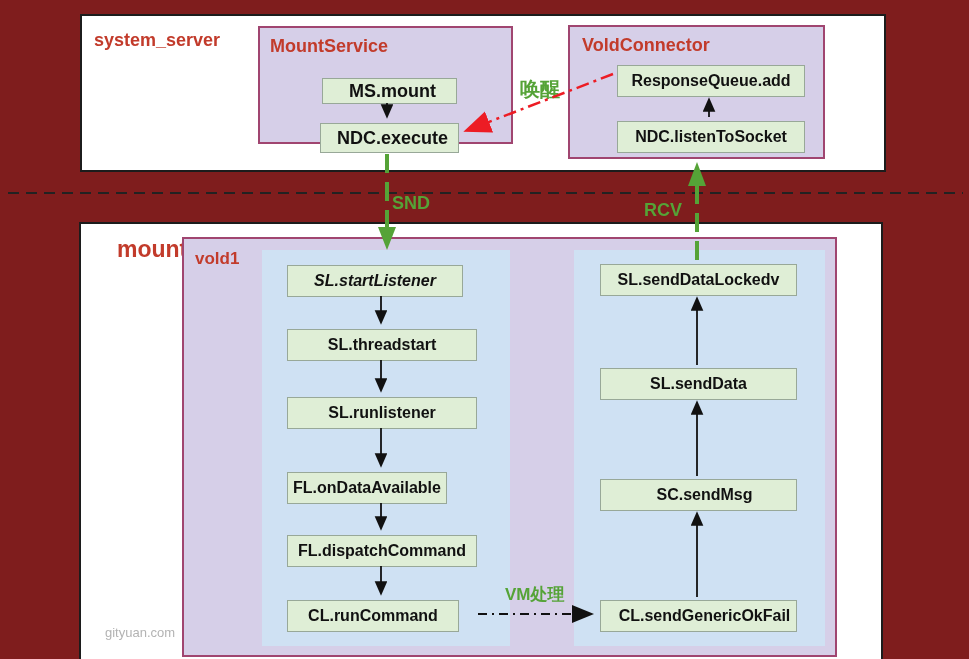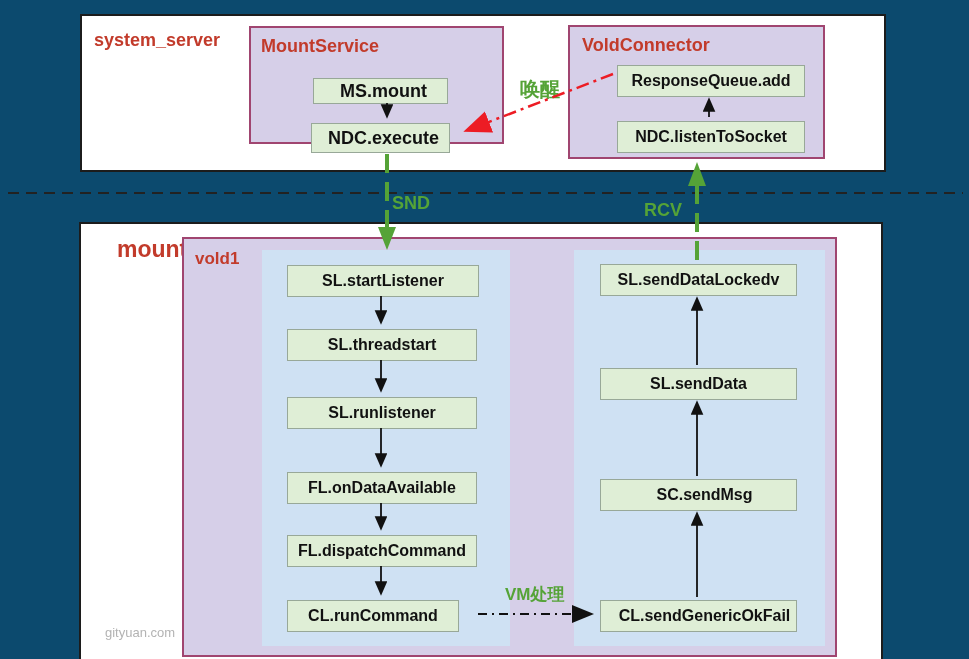--- a/index.html
+++ b/index.html
@@ -1,17 +1,17 @@
 <!DOCTYPE html>
 <html><head>
 <meta charset="utf-8">
 <style>
   html,body{margin:0;padding:0;background:#fff;}
   #canvas{
-    position:relative;width:969px;height:659px;background:#0c4a6e;
+    position:relative;width:969px;height:659px;background:#7f1d1d;
     overflow:hidden;font-family:"Liberation Sans",sans-serif;
   }
   .outer-box{
     position:absolute;background:#ffffff;border:2px solid #1c1c1c;box-sizing:border-box;
   }
   .purple-box{
     position:absolute;background:#d6cfe8;border:2px solid #a04570;box-sizing:border-box;
   }
   .blue-col{
     position:absolute;background:#cfe1f3;box-sizing:border-box;
@@ -35,45 +35,45 @@
 </style>
 </head>
 <body>
 
 <div id="canvas">
 
   <div class="outer-box" style="left:80px;top:14px;width:806px;height:158px;">
     <div class="red-label" style="left:12px;top:14px;">system_server</div>
   </div>
 
-  <div class="purple-box" style="left:249px;top:26px;width:255px;height:118px;">
+  <div class="purple-box" style="left:258px;top:26px;width:255px;height:118px;">
     <div class="red-label" style="left:10px;top:8px;">MountService</div>
     <div class="green-box big" style="left:62px;top:50px;width:135px;height:26px;">MS.mount</div>
     <div class="green-box big" style="left:60px;top:95px;width:139px;height:30px;">NDC.execute</div>
   </div>
 
   <div class="purple-box" style="left:568px;top:25px;width:257px;height:134px;padding-left:24px;">
     <div class="red-label" style="left:12px;top:8px;">VoldConnector</div>
     <div class="green-box" style="left:47px;top:38px;width:188px;height:32px;">ResponseQueue.add</div>
     <div class="green-box" style="left:47px;top:94px;width:188px;height:32px;">NDC.listenToSocket</div>
   </div>
 
   <div class="outer-box" style="left:79px;top:222px;width:804px;height:450px;">
     <div class="red-label" style="left:36px;top:12px;font-size:23px;">mount</div>
 
     <div class="purple-box" style="left:101px;top:13px;width:655px;height:420px;">
       <div class="red-label" style="left:11px;top:10px;font-size:17px;">vold1</div>
 
       <div class="blue-col" style="left:78px;top:11px;width:248px;height:396px;"></div>
       <div class="blue-col" style="left:390px;top:11px;width:251px;height:396px;"></div>
 
-      <div class="green-box" style="left:103px;top:26px;width:192px;height:32px;">SL.startListener</div>
+      <div class="green-box" style="left:103px;top:26px;width:176px;height:32px;font-style:italic;">SL.startListener</div>
       <div class="green-box" style="left:103px;top:90px;width:190px;height:32px;">SL.threadstart</div>
       <div class="green-box" style="left:103px;top:158px;width:190px;height:32px;">SL.runlistener</div>
-      <div class="green-box" style="left:103px;top:233px;width:190px;height:32px;">FL.onDataAvailable</div>
+      <div class="green-box" style="left:103px;top:233px;width:160px;height:32px;">FL.onDataAvailable</div>
       <div class="green-box" style="left:103px;top:296px;width:190px;height:32px;">FL.dispatchCommand</div>
       <div class="green-box" style="left:103px;top:361px;width:172px;height:32px;">CL.runCommand</div>
 
       <div class="green-box" style="left:416px;top:25px;width:197px;height:32px;">SL.sendDataLockedv</div>
       <div class="green-box" style="left:416px;top:129px;width:197px;height:32px;">SL.sendData</div>
       <div class="green-box" style="left:416px;top:240px;width:197px;height:32px;padding-left:12px;">SC.sendMsg</div>
       <div class="green-box" style="left:416px;top:361px;width:197px;height:32px;padding-left:12px;">CL.sendGenericOkFail</div>
     </div>
   </div>
 

